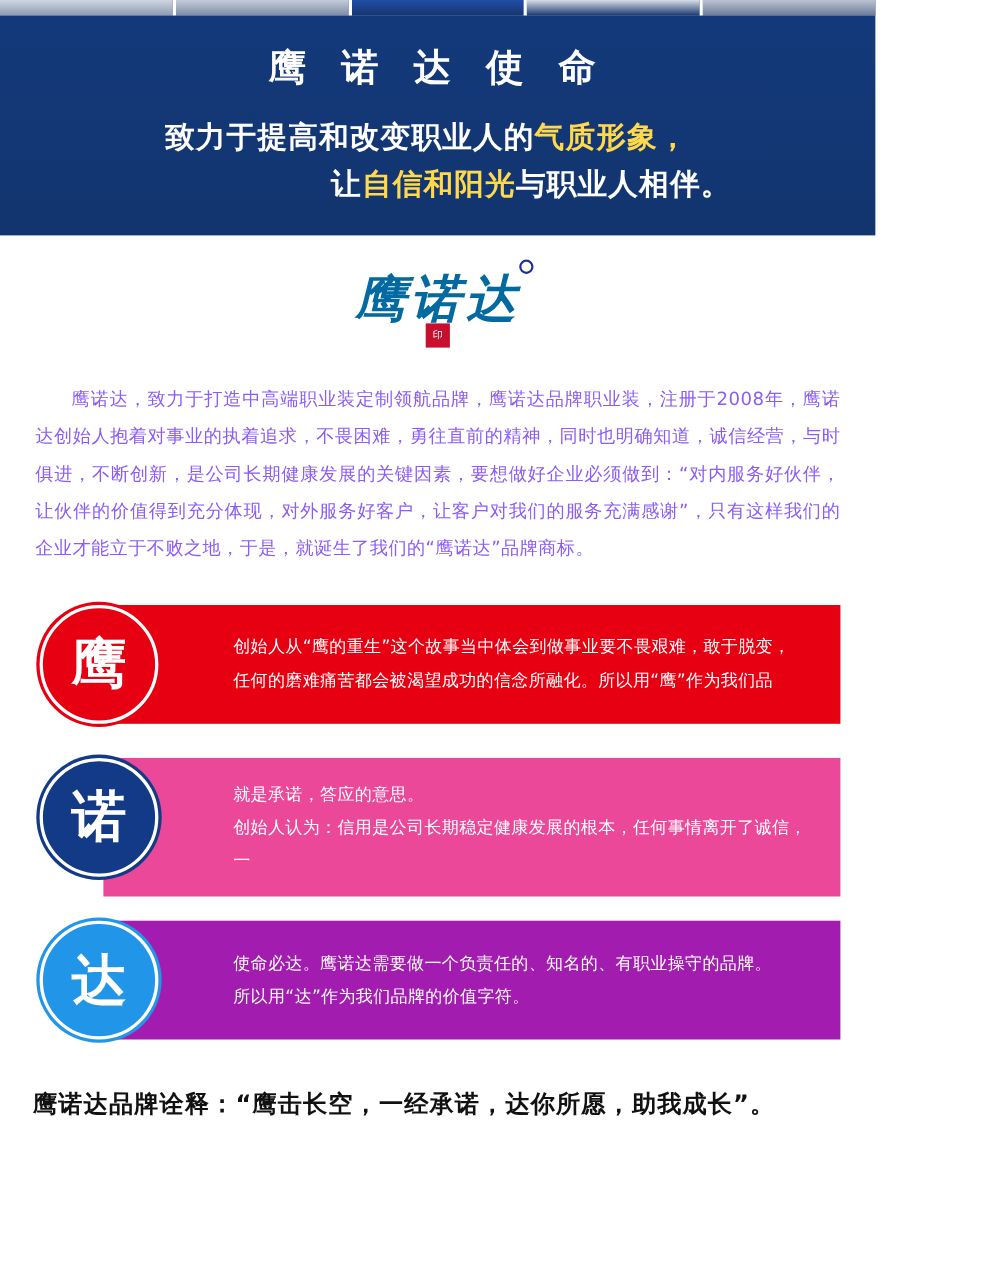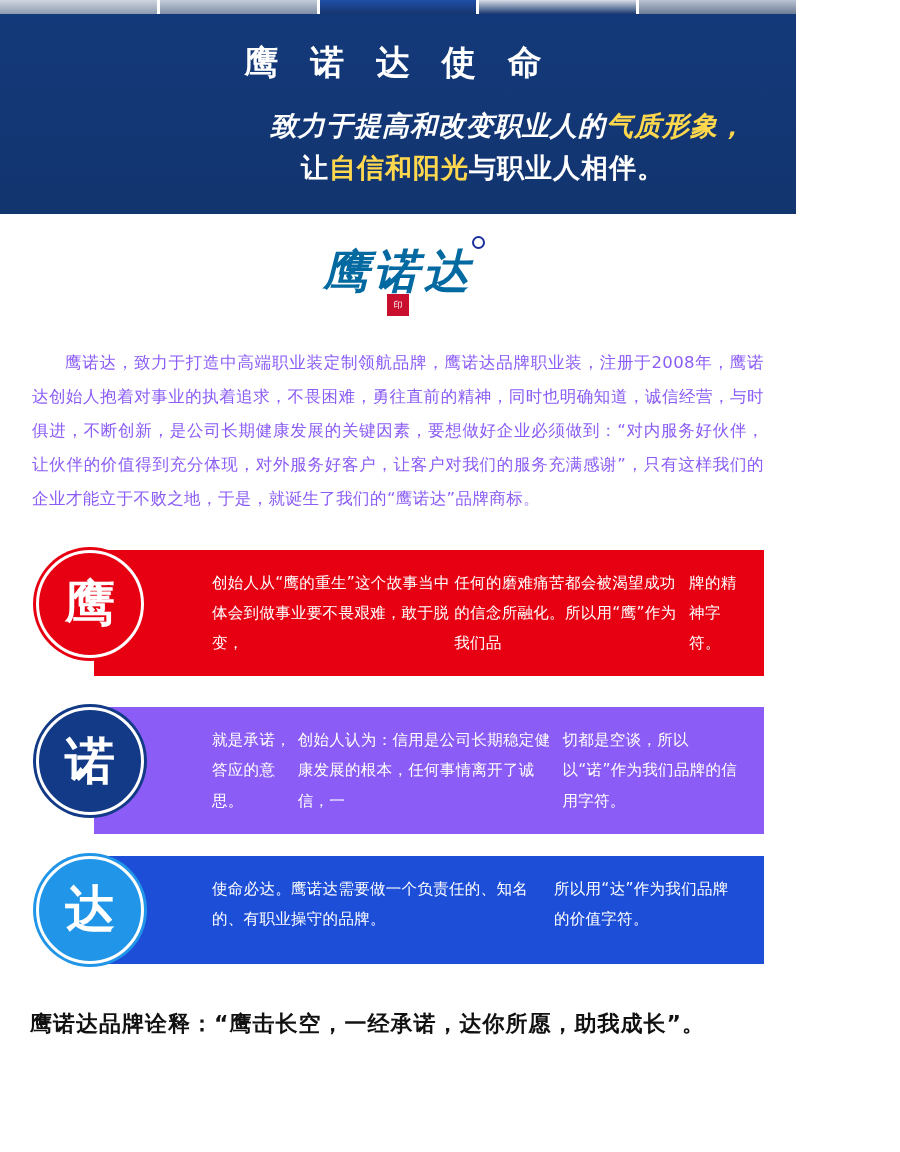--- a/index.html
+++ b/index.html
@@ -56,21 +56,21 @@
     margin: 6px 0 22px 0;
     line-height: 1.2;
   }
   .hero-line {
     font-size: 27px;
     font-weight: bold;
     line-height: 1.55;
     letter-spacing: 1px;
     color: #ffffff;
   }
-  .hero-line-1 { text-align: right; padding-right: 20px; font-style: italic; }
+  .hero-line-1 { text-align: center; padding-right: 20px; }
   .hero-line-2 { text-align: center; padding-left: 170px; }
   .hl { color: #ffd84d; }
 
   
   .logo-wrap {
     text-align: center;
     padding: 34px 0 18px 0;
   }
   .logo-block {
     display: inline-block;
@@ -148,28 +148,29 @@
   }
   .block-body {
     margin-left: 58px;
     min-height: 108px;
     padding: 18px 22px 18px 118px;
     color: #ffffff;
     font-size: 15.5px;
     line-height: 1.95;
     letter-spacing: 0.3px;
     display: flex;
+    flex-direction: column;
     justify-content: center;
   }
   .b-red .block-badge { background: #e60012; box-shadow: 0 0 0 3px #e60012; }
   .b-red .block-body  { background: #e60012; }
   .b-navy .block-badge { background: #123a86; box-shadow: 0 0 0 3px #123a86; }
-  .b-navy .block-body  { background: #8b5cf6; margin-top: 31px; }
+  .b-navy .block-body  { background: #ec4899; margin-top: 31px; }
   .b-blue .block-badge { background: #2196e8; box-shadow: 0 0 0 3px #2196e8; }
-  .b-blue .block-body  { background: #1d4ed8; }
+  .b-blue .block-body  { background: #a21caf; }
   .block-body p { margin: 0; }
 
   
   .slogan {
     margin: 42px 30px 0 30px;
     text-align: left;
     font-size: 22px;
     font-weight: bold;
     color: #111111;
     letter-spacing: 1px;
@@ -210,30 +211,28 @@
 
   <div class="intro">鹰诺达，致力于打造中高端职业装定制领航品牌，鹰诺达品牌职业装，注册于2008年，鹰诺达创始人抱着对事业的执着追求，不畏困难，勇往直前的精神，同时也明确知道，诚信经营，与时俱进，不断创新，是公司长期健康发展的关键因素，要想做好企业必须做到：“对内服务好伙伴，让伙伴的价值得到充分体现，对外服务好客户，让客户对我们的服务充满感谢”，只有这样我们的企业才能立于不败之地，于是，就诞生了我们的“鹰诺达”品牌商标。</div>
 
   <div class="blocks">
 
     <div class="block b-red">
       <div class="block-badge">鹰</div>
       <div class="block-body">
         <p>创始人从“鹰的重生”这个故事当中体会到做事业要不畏艰难，敢于脱变，</p>
         <p>任何的磨难痛苦都会被渴望成功的信念所融化。所以用“鹰”作为我们品</p>
-        <p>牌的精神字符。</p>
       </div>
     </div>
 
     <div class="block b-navy">
       <div class="block-badge">诺</div>
       <div class="block-body">
         <p>就是承诺，答应的意思。</p>
         <p>创始人认为：信用是公司长期稳定健康发展的根本，任何事情离开了诚信，一</p>
-        <p>切都是空谈，所以以“诺”作为我们品牌的信用字符。</p>
       </div>
     </div>
 
     <div class="block b-blue">
       <div class="block-badge">达</div>
       <div class="block-body">
         <p>使命必达。鹰诺达需要做一个负责任的、知名的、有职业操守的品牌。</p>
         <p>所以用“达”作为我们品牌的价值字符。</p>
       </div>
     </div>

